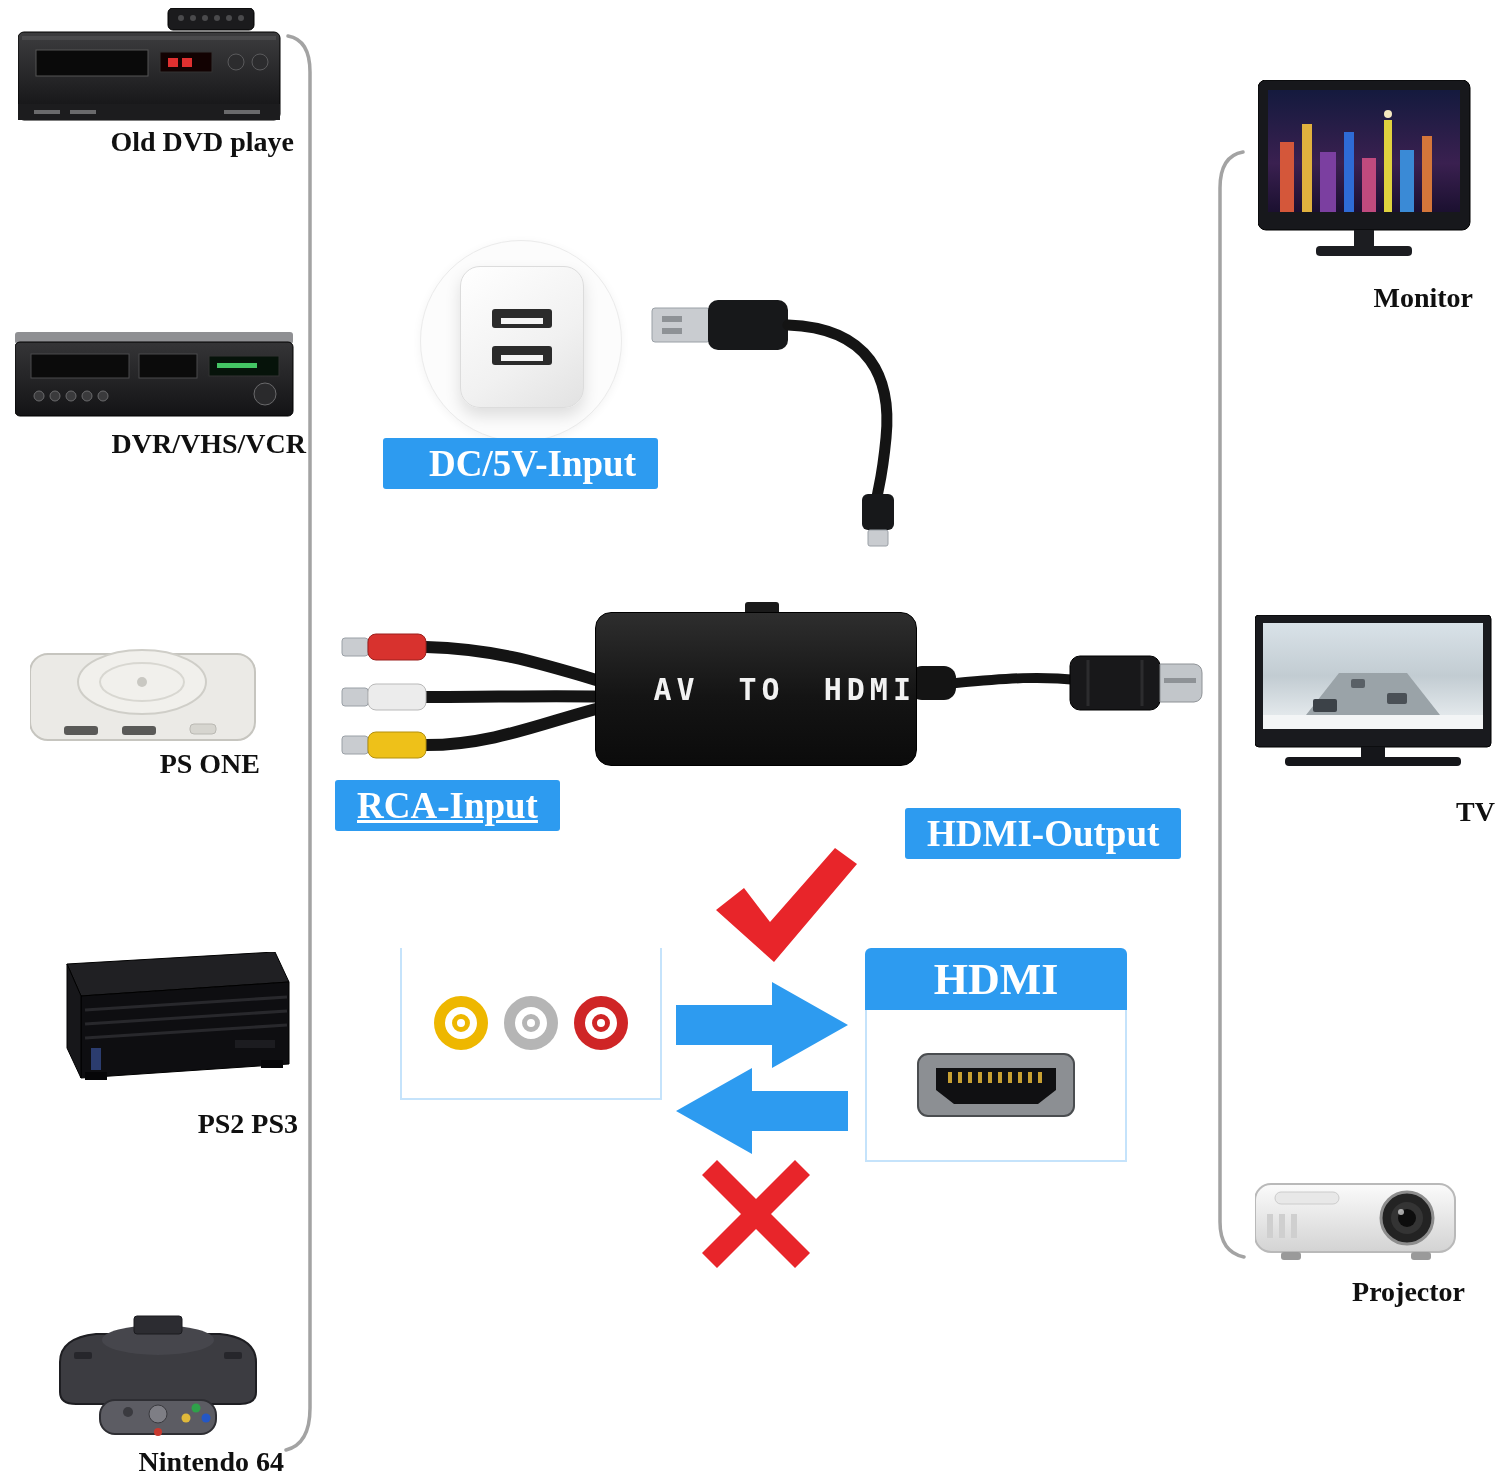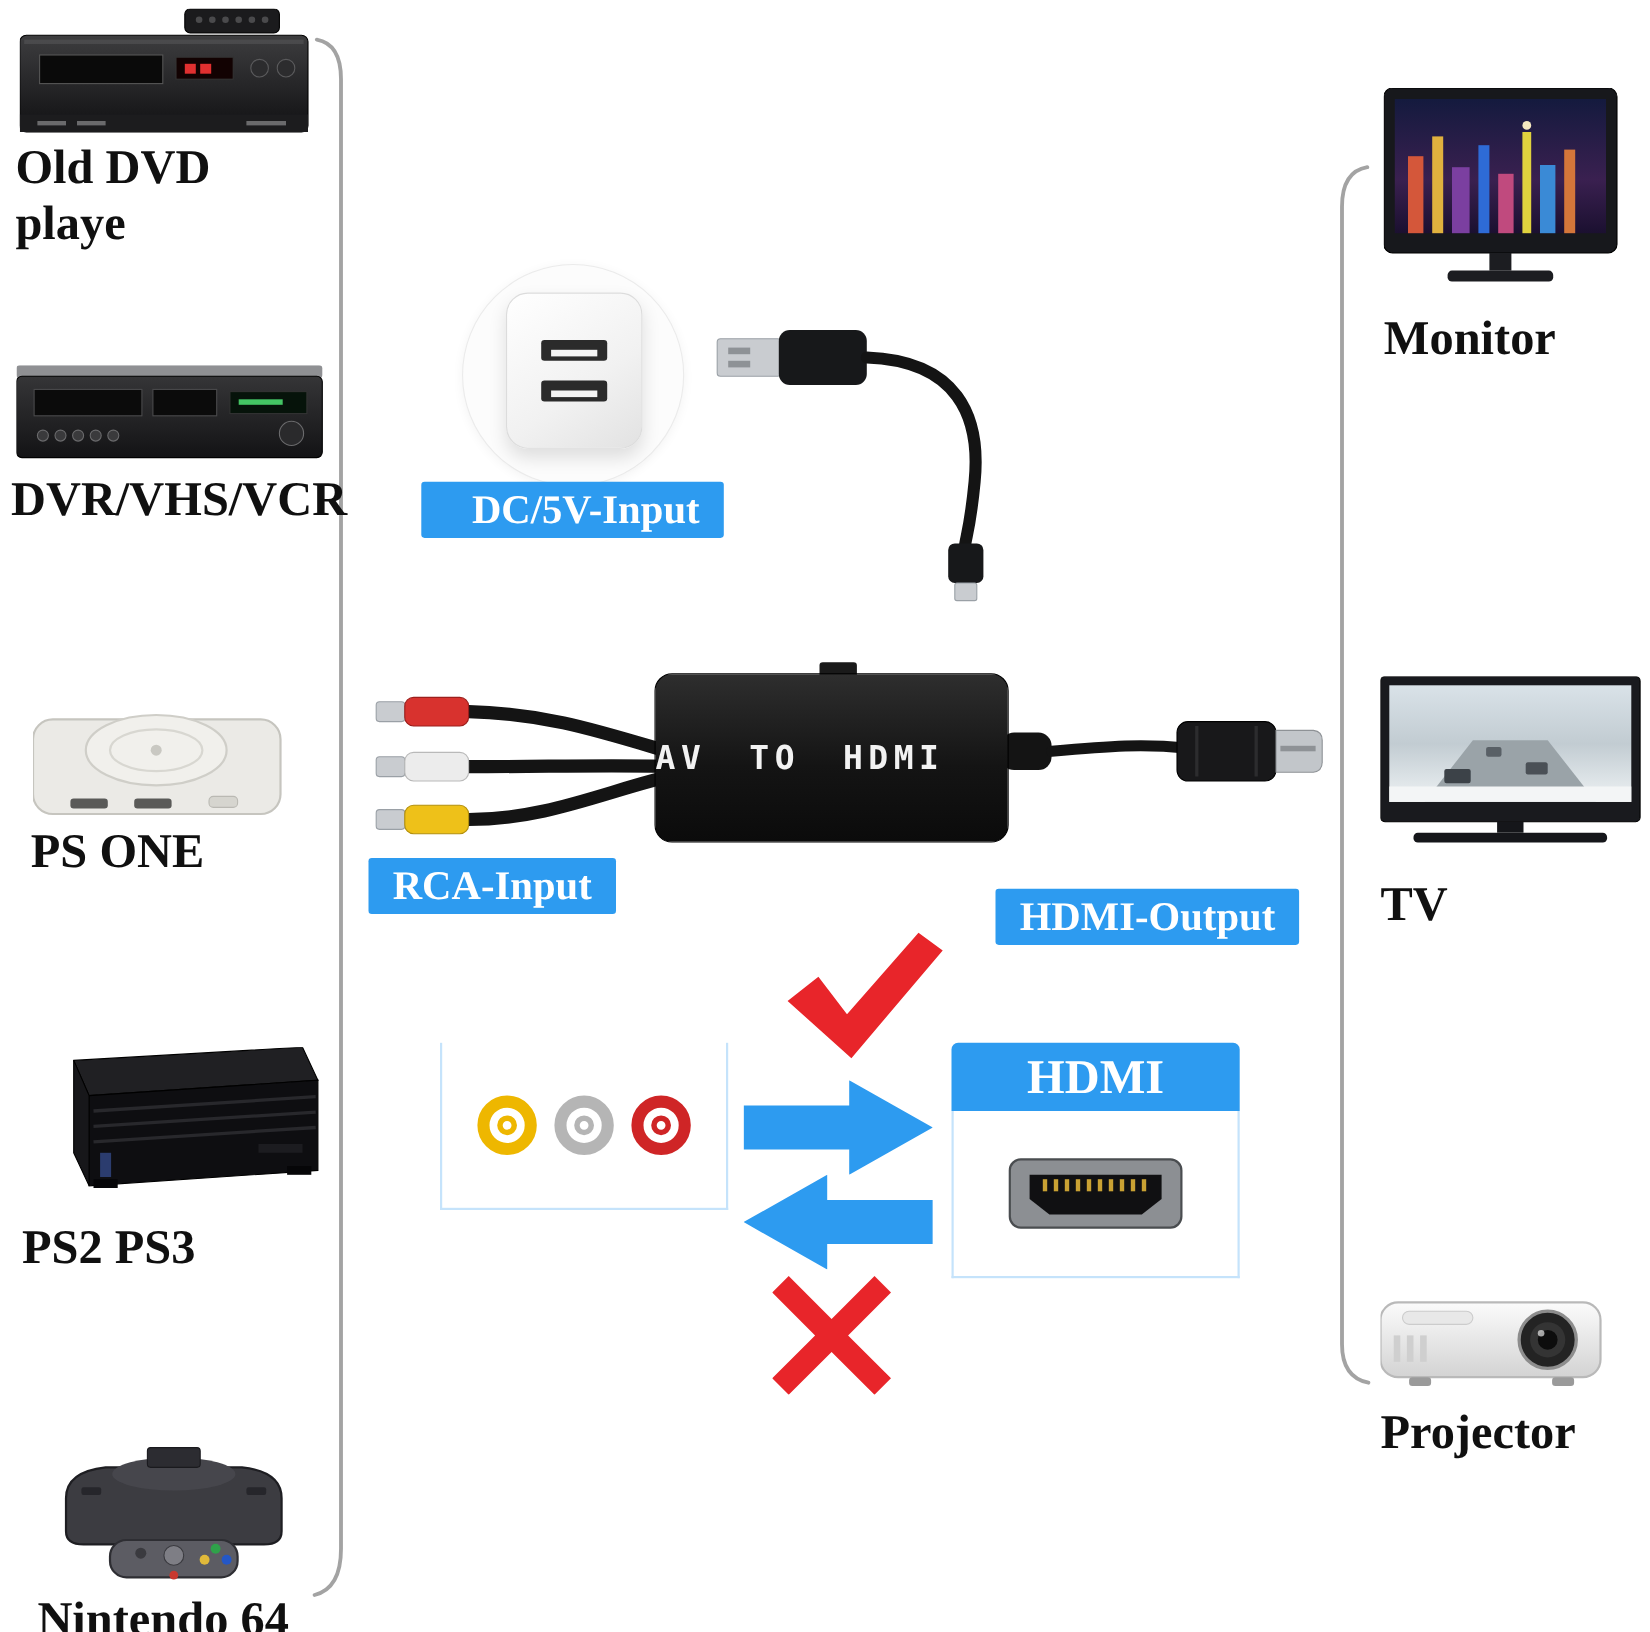--- a/index.html
+++ b/index.html
@@ -1,25 +1,25 @@
 <!DOCTYPE html>
 <html><head>
 <meta charset="utf-8">
 <style>
   html,body{margin:0;padding:0;background:#fff;}
   .canvas{position:relative;width:1500px;height:1484px;background:#ffffff;overflow:hidden;
           font-family:"Liberation Serif",serif;}
   svg{display:block;}
   .abs{position:absolute;}
-  .dev-label{position:absolute;text-align:left;font-weight:700;font-size:44px;color:#101010;}
+  .dev-label{position:absolute;text-align:right;font-weight:700;font-size:28px;color:#101010;}
   .blue-label{position:absolute;background:#2d9bf0;color:#ffffff;font-weight:700;font-size:37px;
               padding:4px 22px;border-radius:3px;white-space:nowrap;}
   .converter-box{position:absolute;left:595px;top:612px;width:320px;height:152px;border-radius:16px;
                  background:linear-gradient(180deg,#2e2e2e 0%,#141414 55%,#0b0b0b 100%);
-                 border:1px solid #000;display:flex;align-items:center;justify-content:flex-start;}
+                 border:1px solid #000;display:flex;align-items:center;justify-content:flex-end;}
   .converter-text{color:#f2f2f2;font-family:"DejaVu Sans Mono",monospace;font-size:30px;
                   letter-spacing:5px;word-spacing:16px;font-weight:700;}
   .converter-nub{position:absolute;left:745px;top:602px;width:34px;height:12px;background:#1a1a1a;
                  border-radius:3px 3px 0 0;}
   .charger-circle{position:absolute;left:420px;top:240px;width:200px;height:200px;border-radius:50%;
                   background:#fcfcfc;border:1px solid #ebebeb;box-shadow:0 2px 10px rgba(0,0,0,0.05);}
   .charger-body{position:absolute;left:460px;top:266px;width:122px;height:140px;border-radius:20px;
                 background:linear-gradient(145deg,#ffffff 0%,#f1f1f1 60%,#e2e2e2 100%);
                 border:1px solid #dcdcdc;box-shadow:0 8px 16px rgba(0,0,0,0.12);
                 display:flex;flex-direction:column;align-items:center;justify-content:center;gap:18px;}
@@ -245,21 +245,21 @@
     <line x1="232" y1="32" x2="232" y2="78" stroke="#2c2c2e" stroke-width="3"></line>
     <path d="M250 36 h34 q8 1 8 9 v20 q0 8 -8 9 h-34 Z" fill="#c2c6ca" stroke="#8e9296"></path>
     <rect x="254" y="50" width="32" height="5" fill="#8e9296"></rect>
   </svg>
 
   <div class="converter-nub"></div>
   <div class="converter-box">
     <span class="converter-text">AV TO HDMI</span>
   </div>
 
-  <div class="blue-label" style="left:335px;top:780px;">RCA-Input</div>
+  <div class="blue-label" style="left:335px;top:780px;text-decoration:underline;">RCA-Input</div>
   <div class="blue-label" style="left:905px;top:780px;margin-top:28px;">HDMI-Output</div>
 
   <svg class="abs" style="left:708px;top:846px;" width="150" height="118">
     <polygon points="8,64 36,42 62,76 127,2 149,18 66,116" fill="#e8252a"></polygon>
   </svg>
 
   <div class="cmp-box" style="left:400px;top:948px;">
     <div class="cmp-body">
       <span class="jack yellow">
           <span class="jack-inner yellow"></span>

